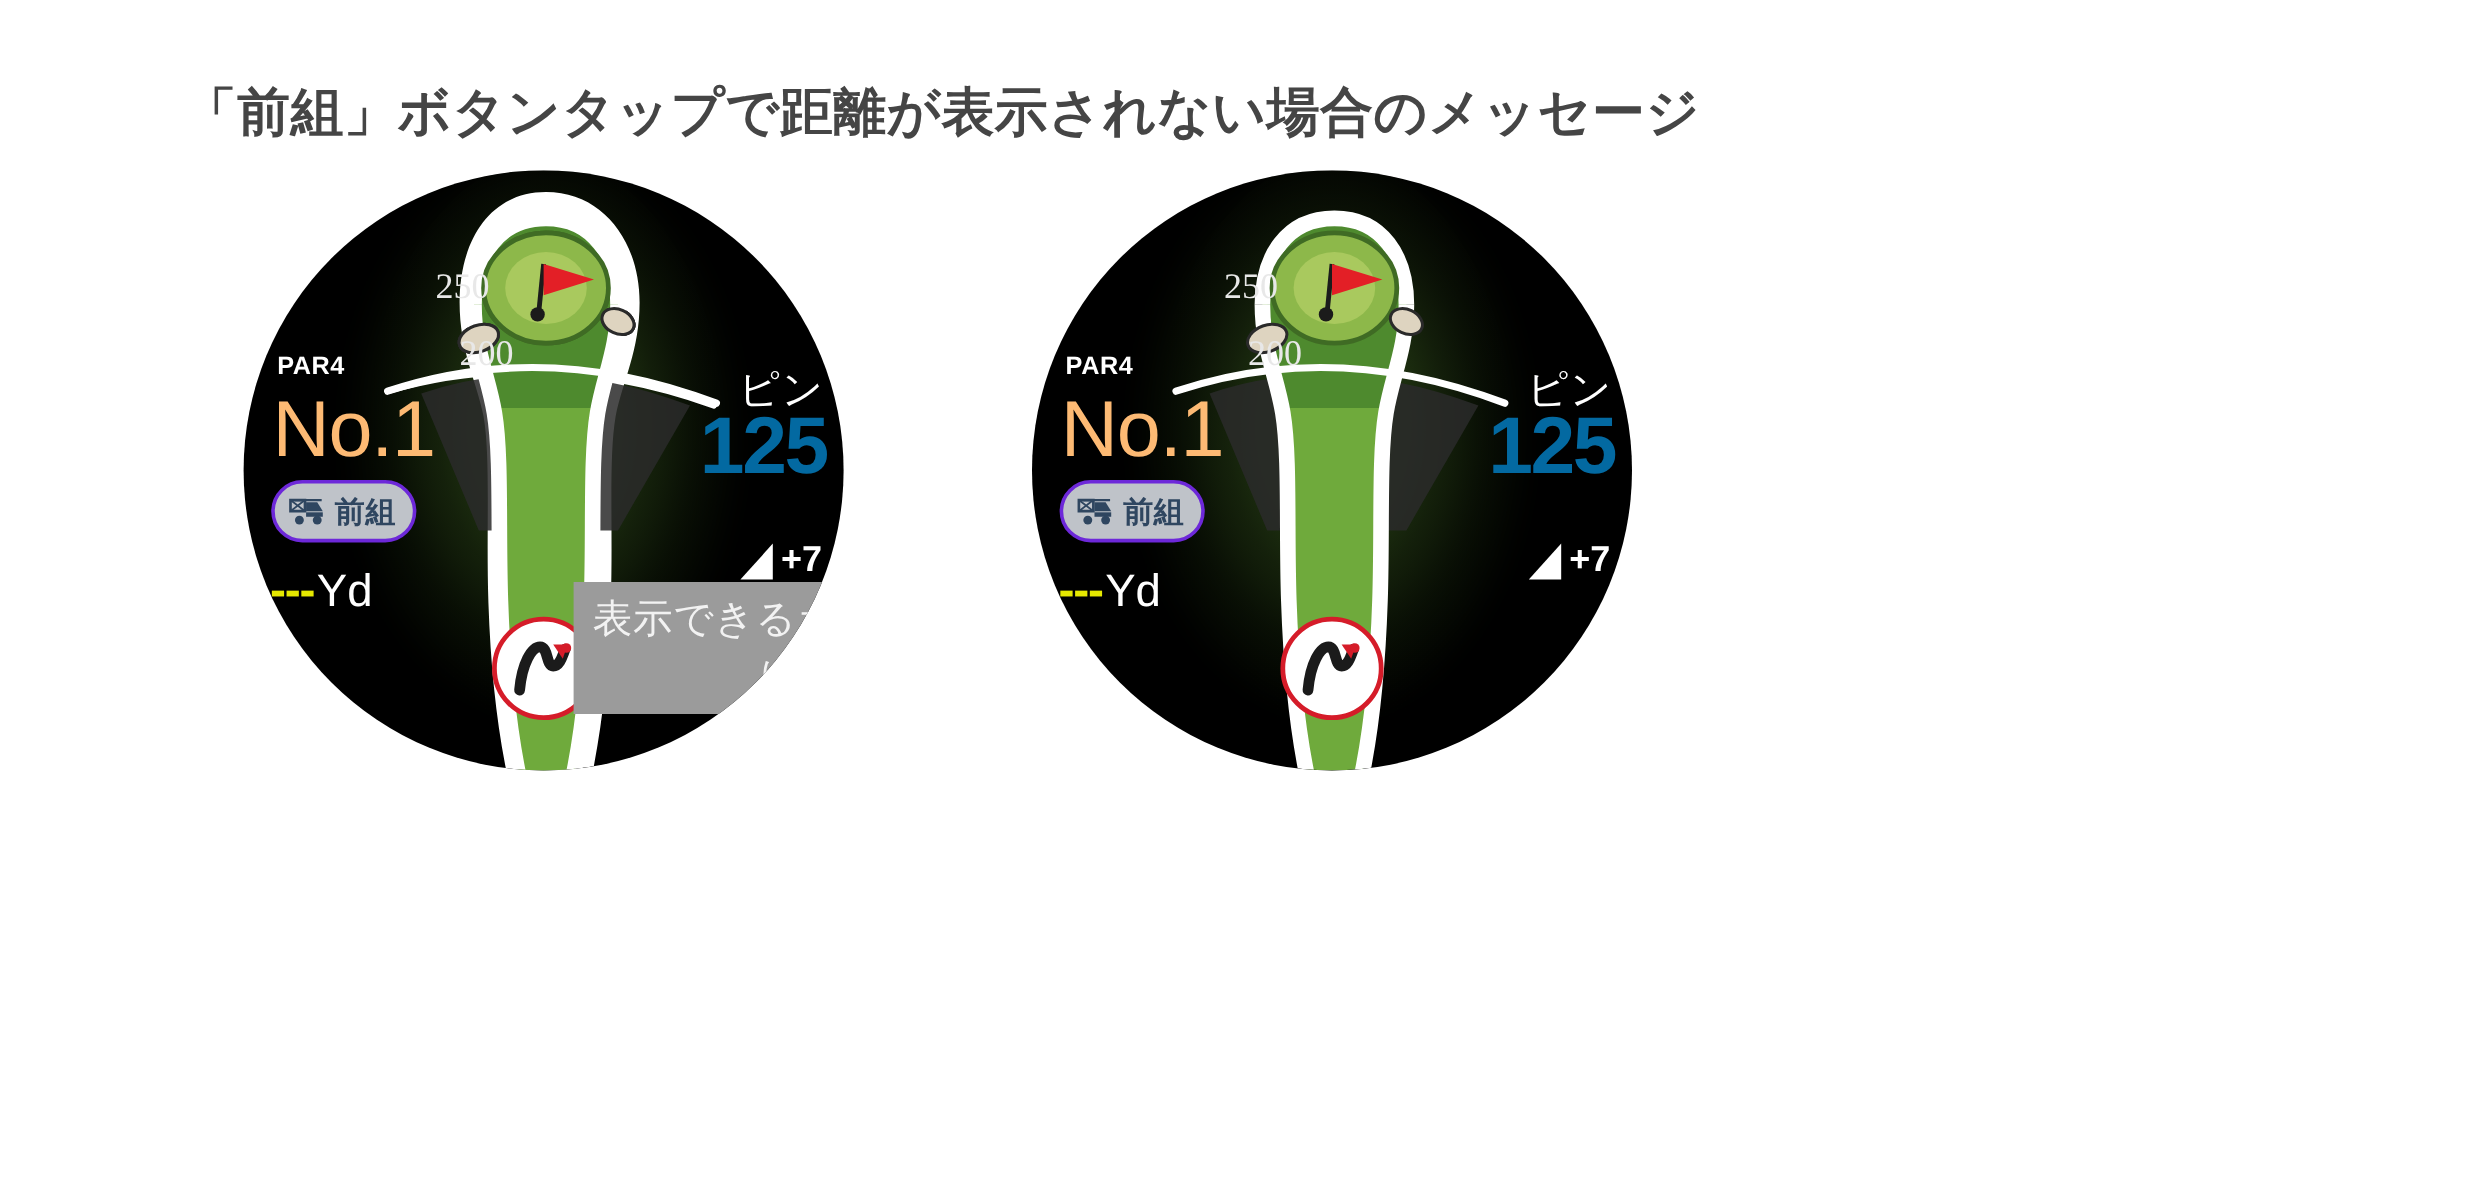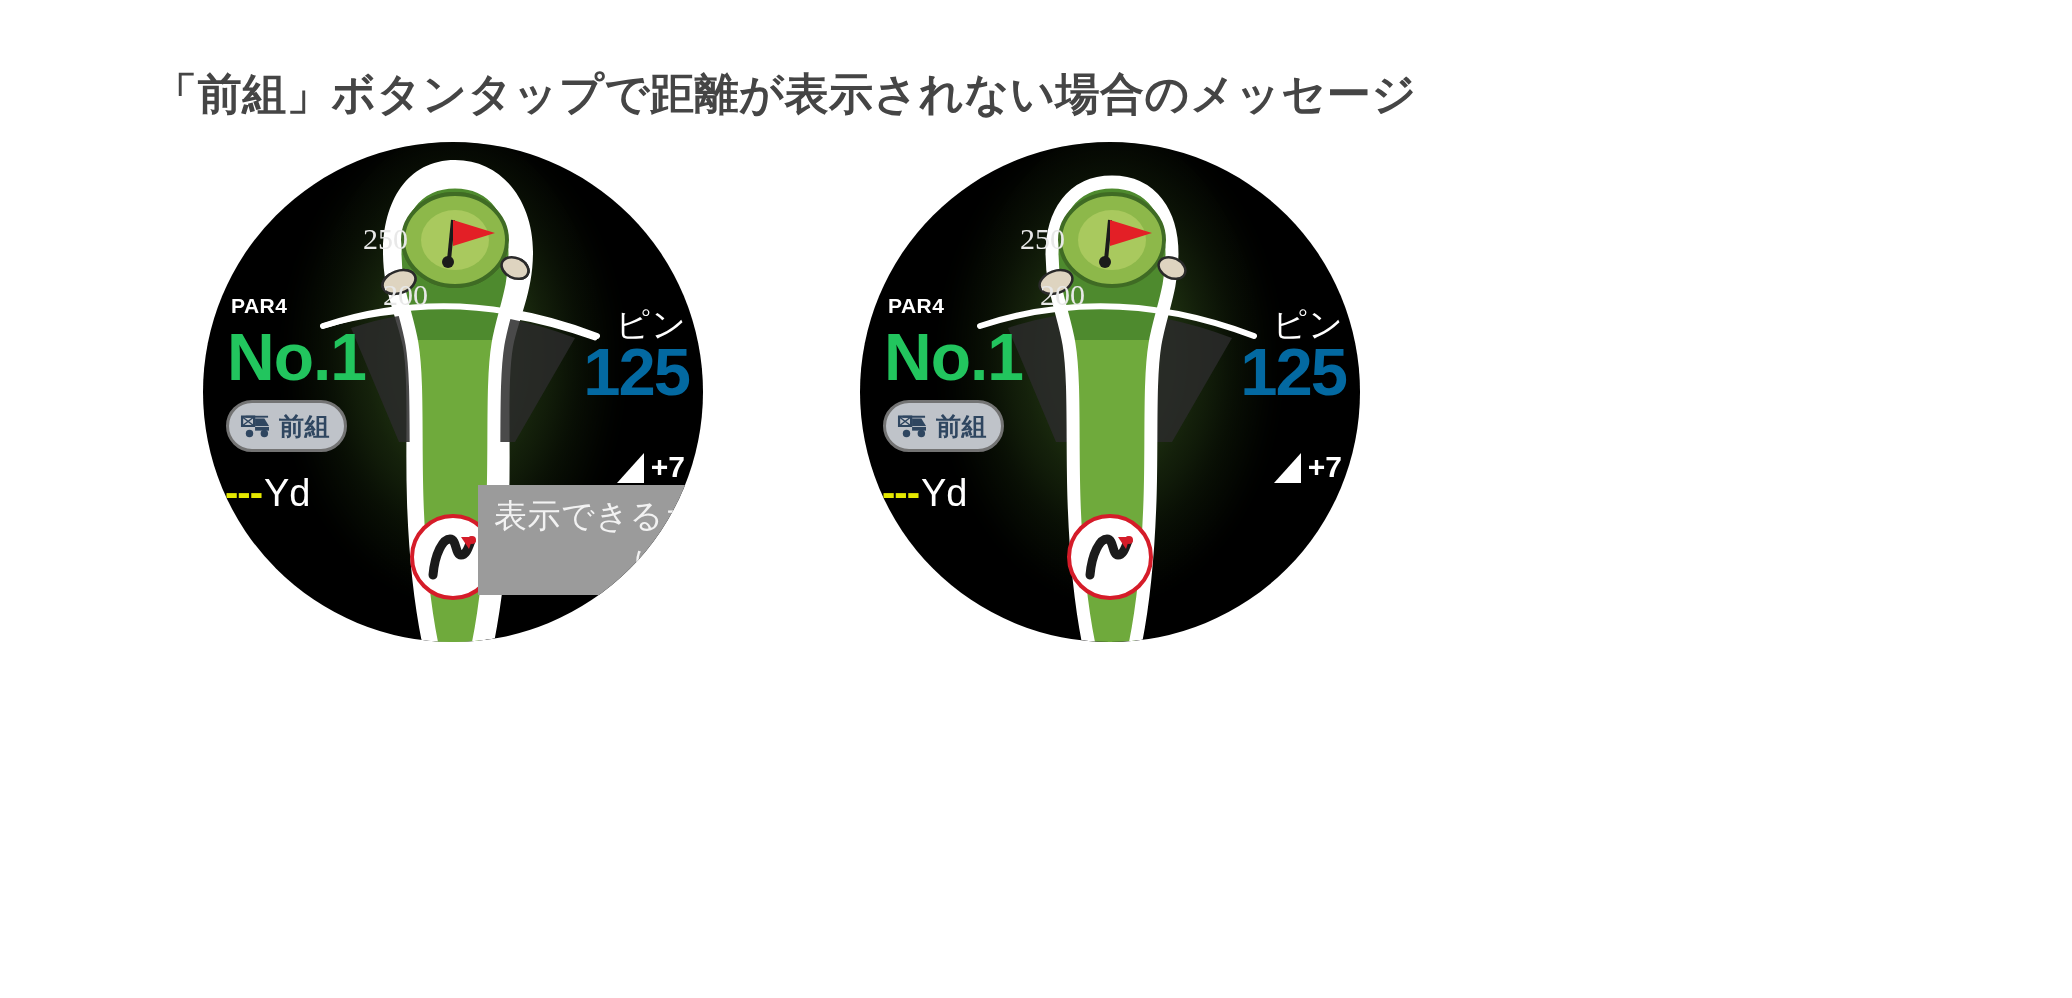--- a/index.html
+++ b/index.html
@@ -73,22 +73,22 @@
     left: 28px; top: 152px;
     font-size: 21px;
     font-weight: 700;
     color: #ffffff;
     letter-spacing: 0.5px;
   }
   .hole-no {
     position: absolute;
     left: 24px; top: 182px;
     font-size: 66px;
-    font-weight: 700;
-    color: #22c55e;
+    font-weight: 400;
+    color: #fdba74;
     letter-spacing: -1px;
     line-height: 1;
   }
   .pin-label {
     position: absolute;
     right: 16px; top: 160px;
     font-size: 34px;
     font-weight: 500;
     color: #ffffff;
     letter-spacing: 1px;
@@ -126,21 +126,21 @@
   
   .cart-btn {
     position: absolute;
     left: 23px; top: 258px;
     height: 52px;
     padding: 0 14px 0 11px;
     display: flex;
     align-items: center;
     gap: 7px;
     background: #bfc3c9;
-    border: 3px solid #737373;
+    border: 3px solid #6d28d9;
     border-radius: 26px;
   }
   .cart-icon { width: 32px; height: 26px; display:block; }
   .cart-label {
     font-size: 25px;
     font-weight: 700;
     color: #2f4660;
     white-space: nowrap;
     letter-spacing: 0.5px;
   }

